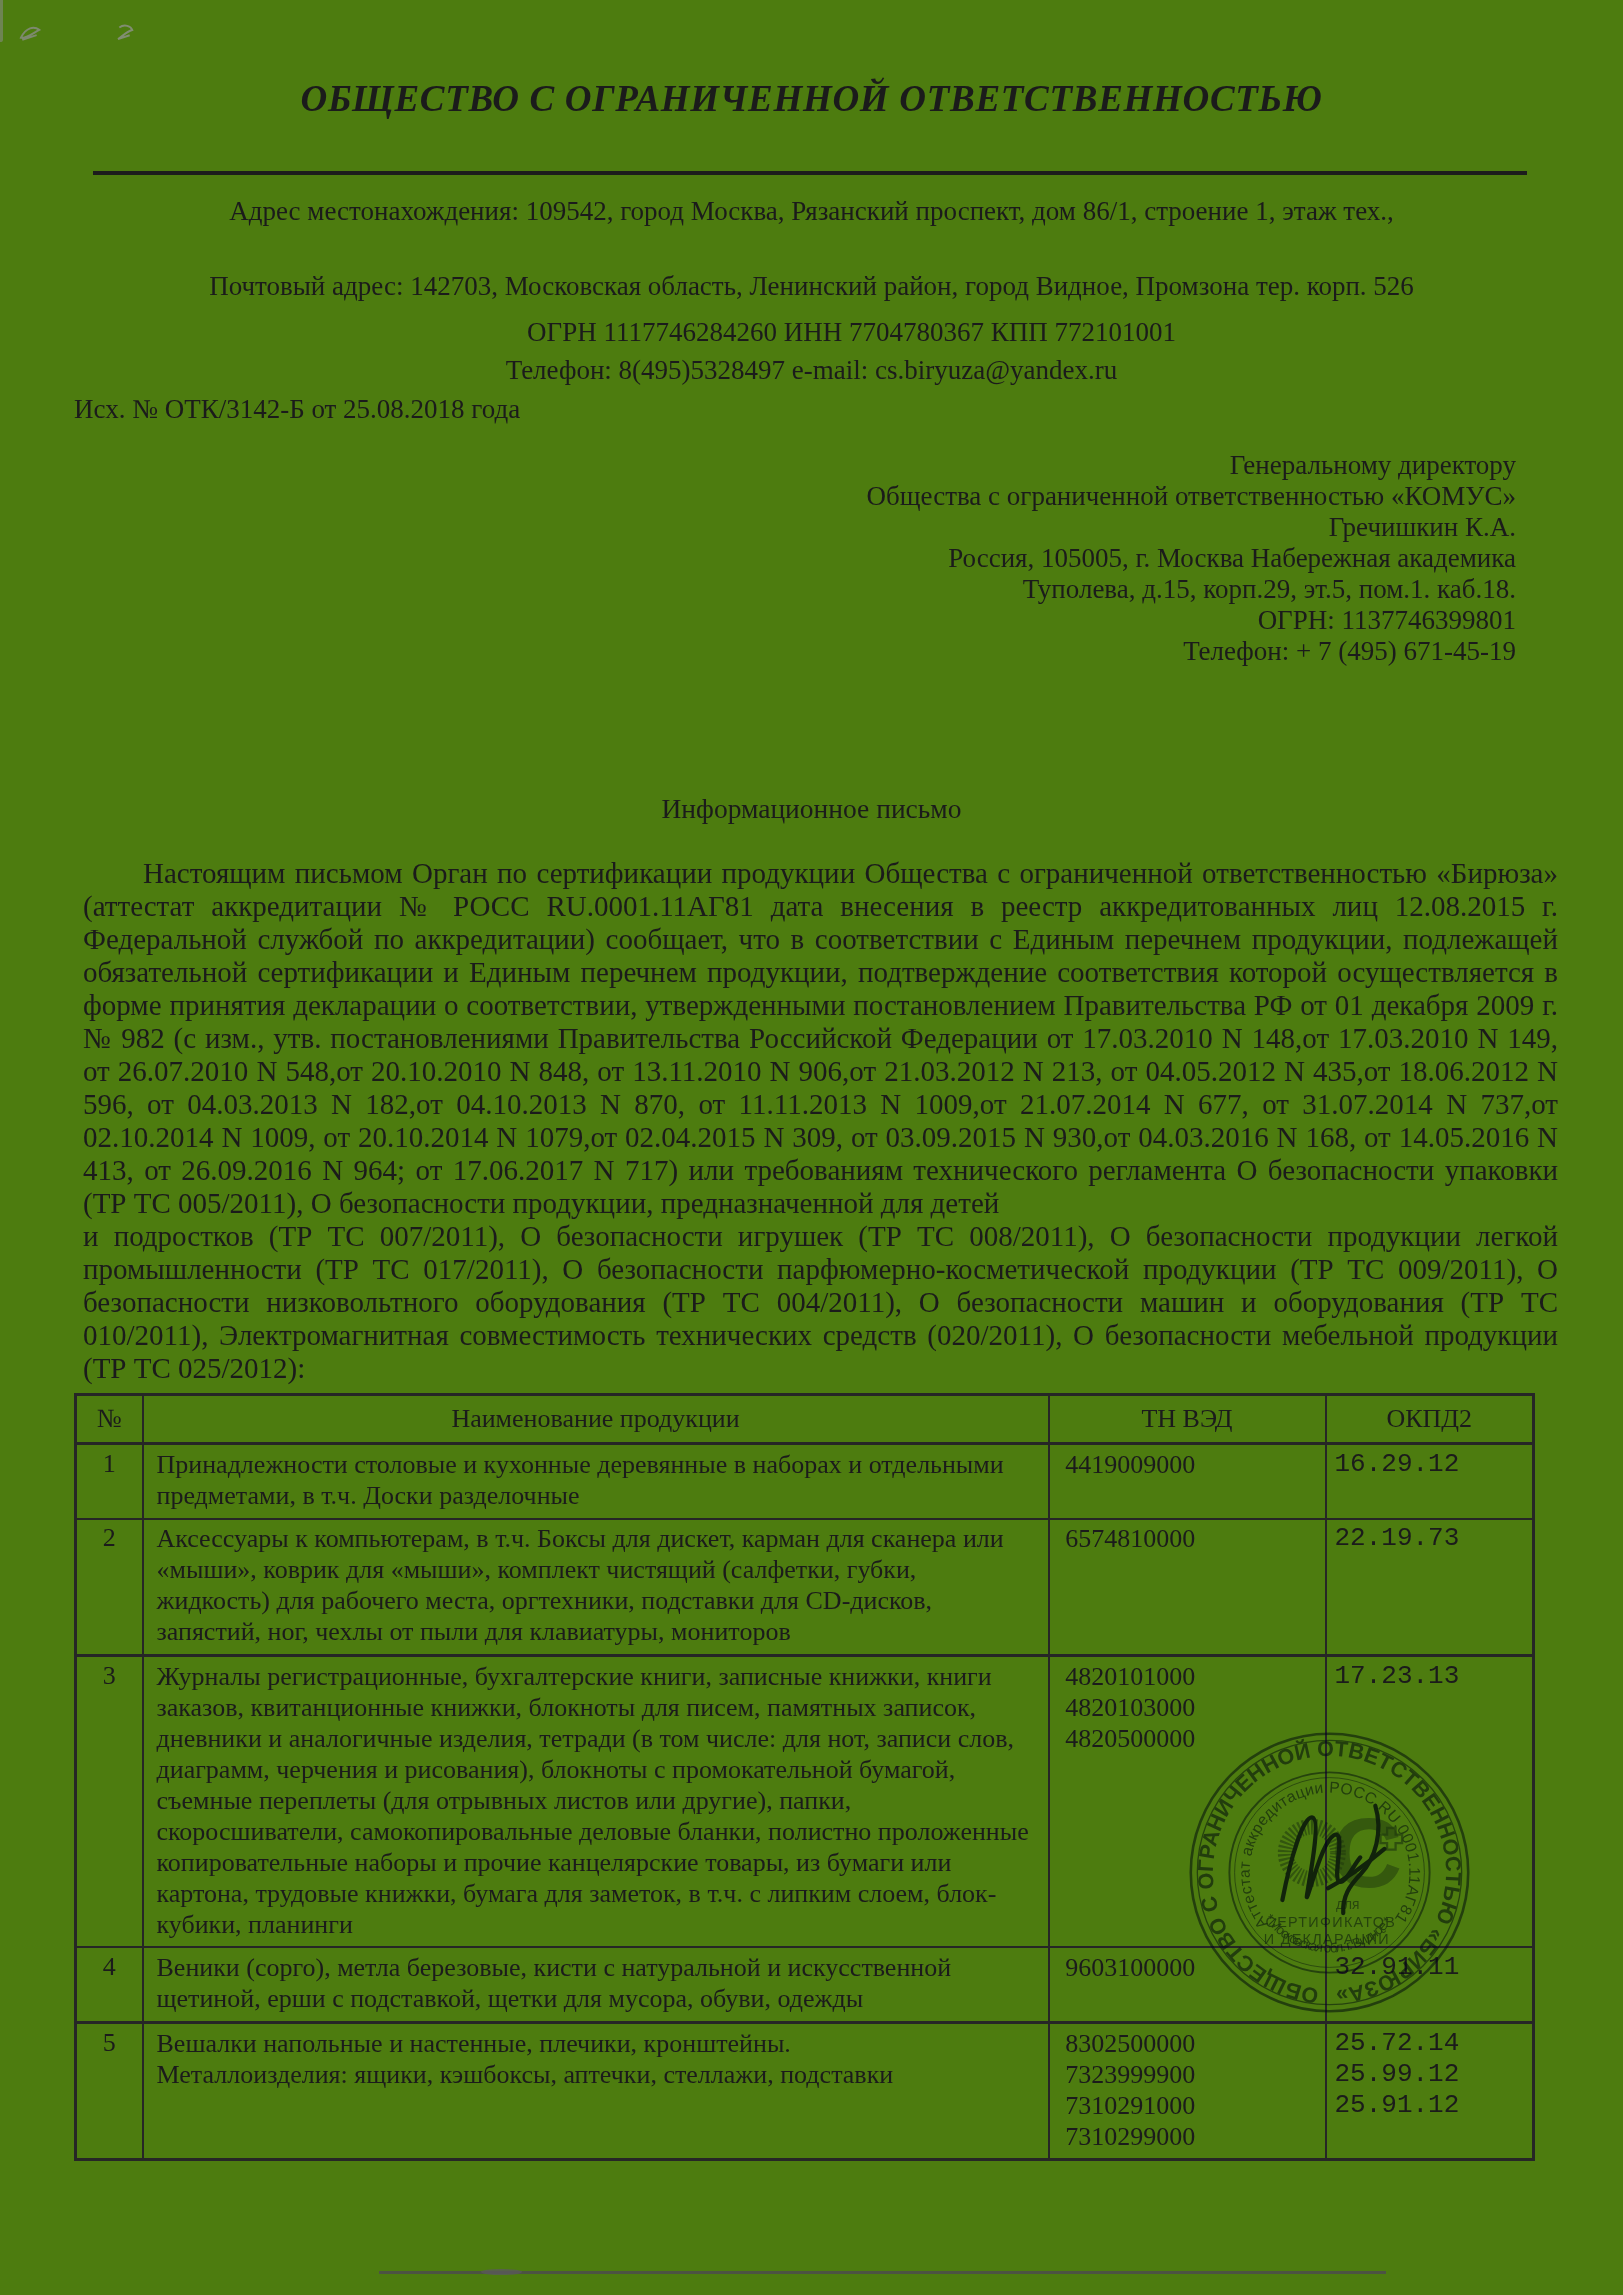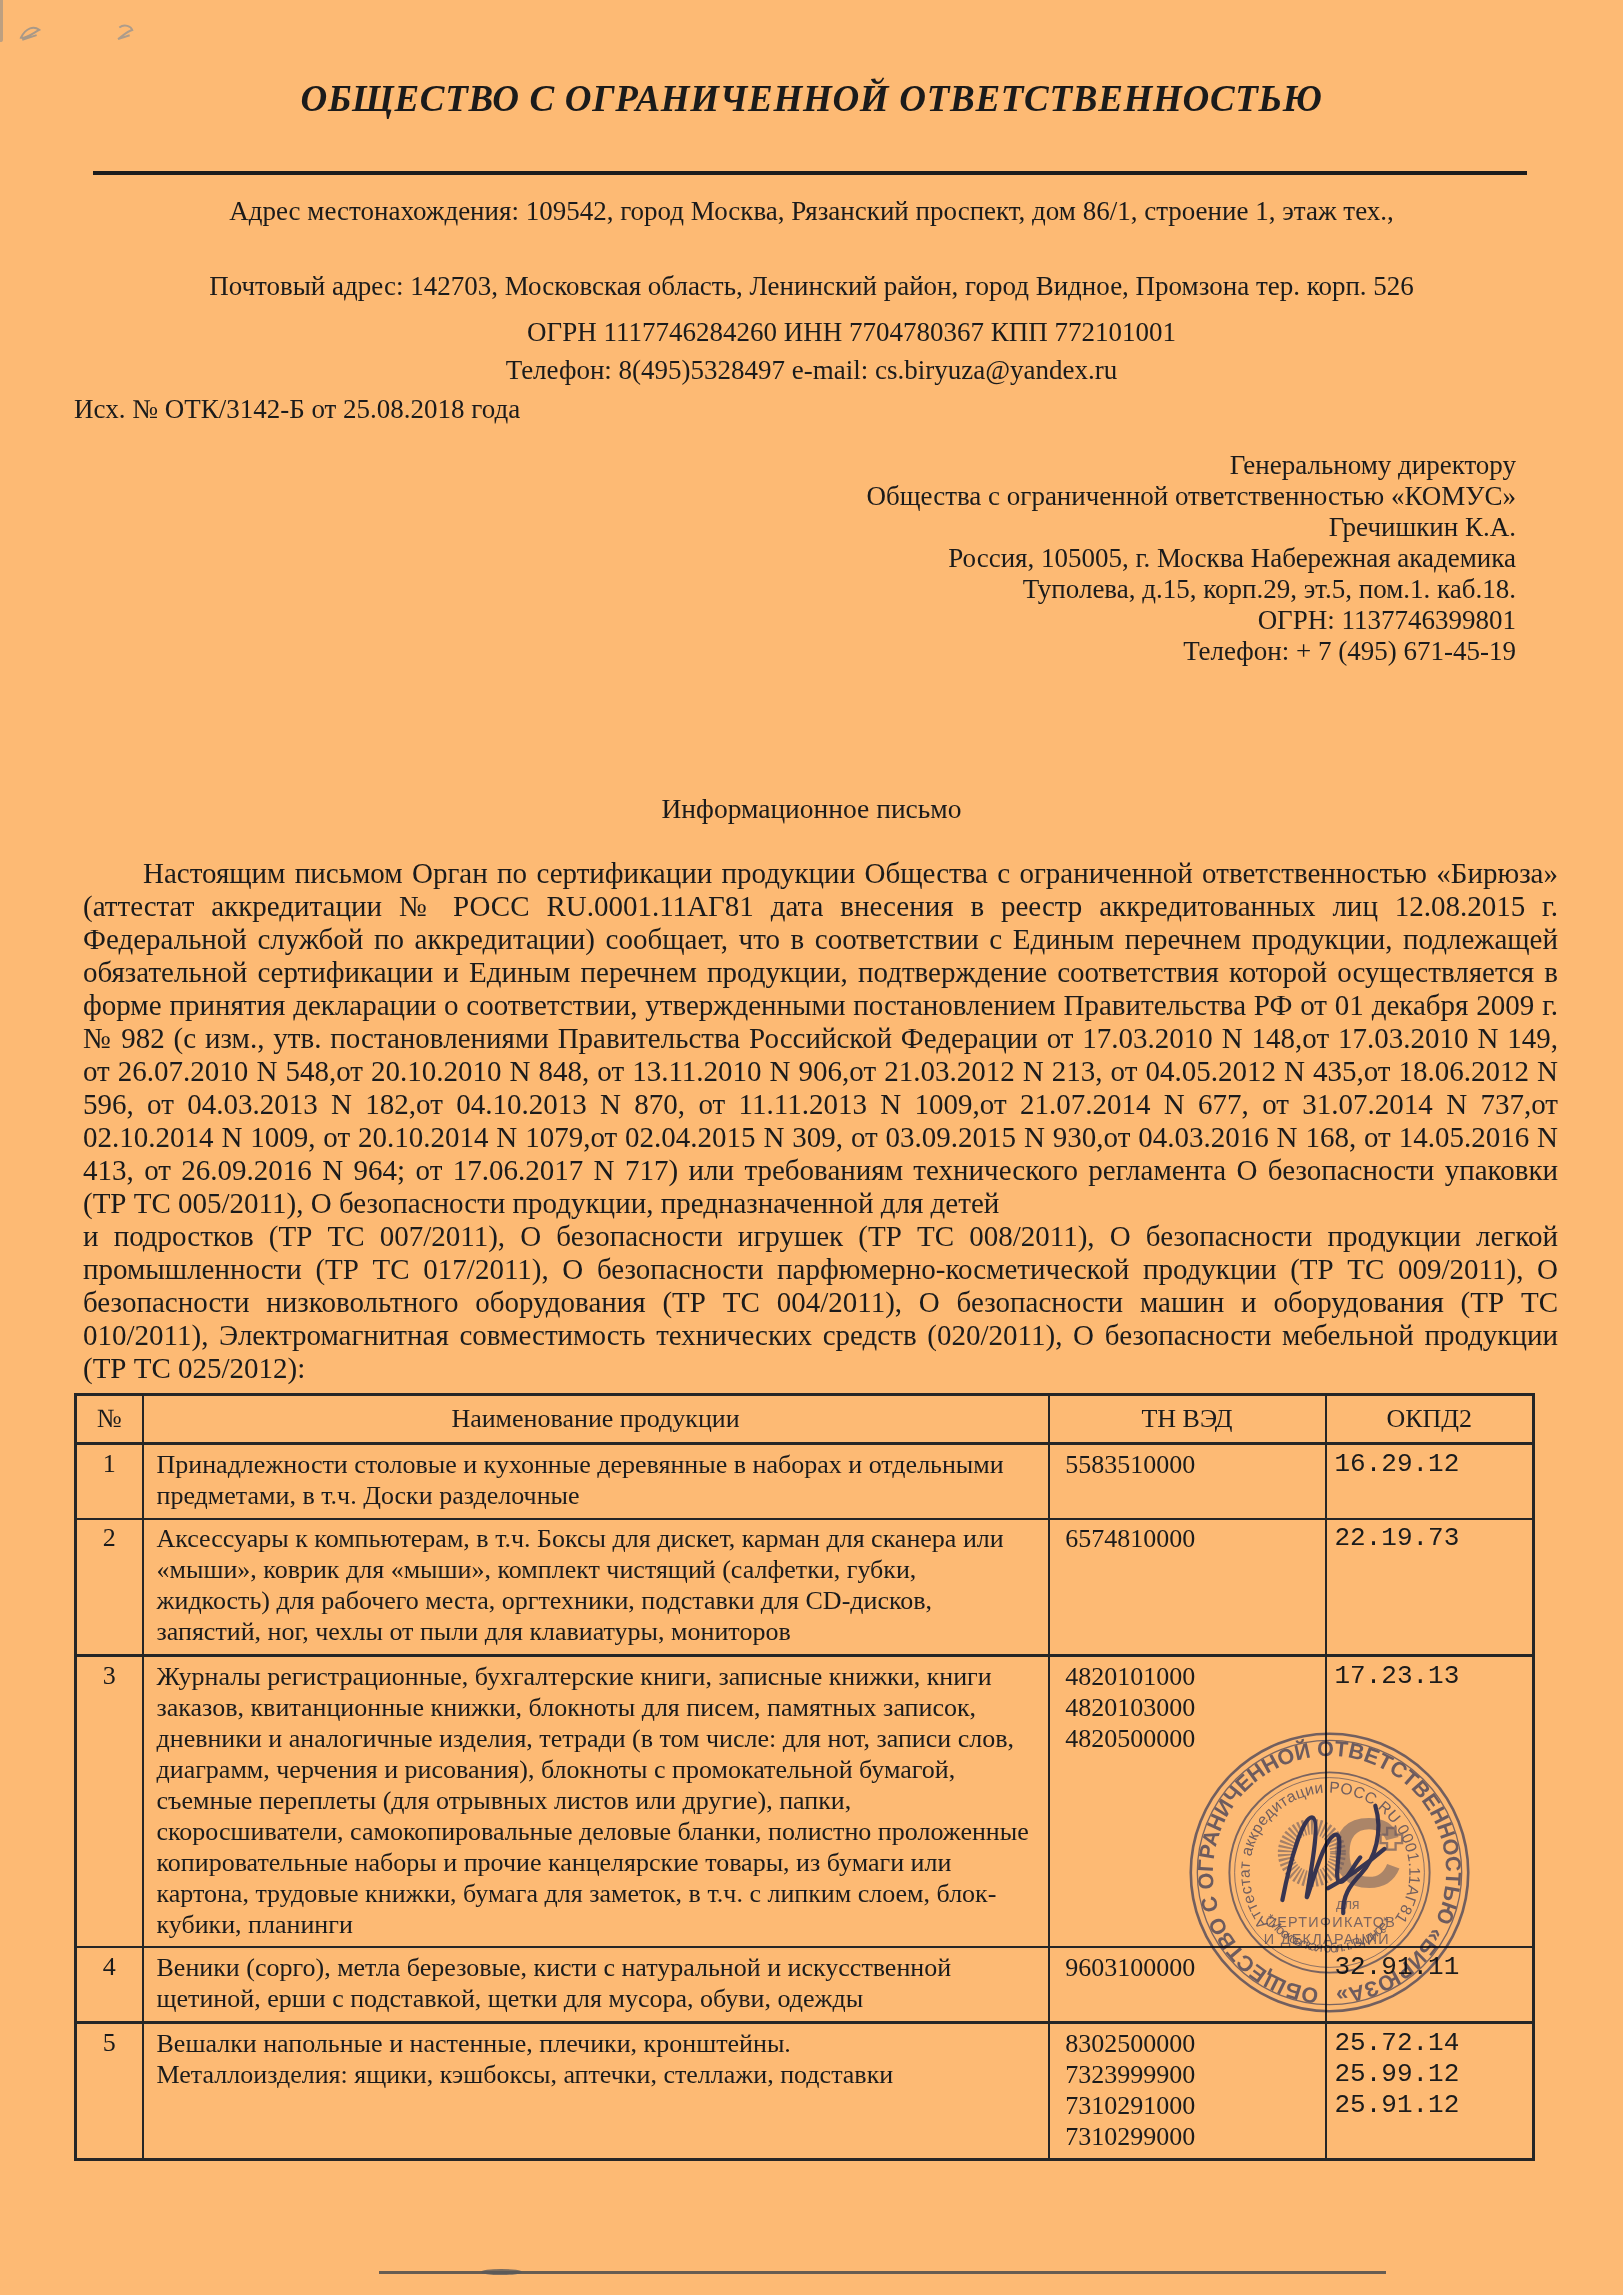--- a/index.html
+++ b/index.html
@@ -1,19 +1,19 @@
 <!DOCTYPE html>
 <html style="font-size:10.5px"><head>
 <meta charset="utf-8">
 <style>
   html,body { margin:0; padding:0; background:#d9d9d9; }
   .page {
     position:relative;
     width:1623px; height:2295px;
-    background:#fdba74;
+    background:#4d7c0f;
     font-family:"Liberation Serif","DejaVu Serif",serif;
     color:#1b1b1b;
     overflow:hidden;
   }
   
   .org-type {
     position:absolute; top:77px; left:0; width:100%;
     text-align:center; font-size:37px; font-weight:bold; font-style:italic;
     letter-spacing:0.7px;
   }
@@ -133,21 +133,21 @@
         <th>№</th>
         <th>Наименование продукции</th>
         <th>ТН ВЭД</th>
         <th>ОКПД2</th>
       </tr>
     </thead>
     <tbody>
       <tr>
         <td class="num">1</td>
         <td class="name pre">Принадлежности столовые и кухонные деревянные в наборах и отдельными предметами, в т.ч. Доски разделочные</td>
-        <td class="codes pre">5583510000</td>
+        <td class="codes pre">4419009000</td>
         <td class="codes okpd pre">16.29.12</td>
       </tr>
       <tr class="thick">
         <td class="num">2</td>
         <td class="name pre">Аксессуары к компьютерам, в т.ч. Боксы для дискет, карман для сканера или «мыши», коврик для «мыши», комплект чистящий (салфетки, губки, жидкость) для рабочего места, оргтехники, подставки для CD-дисков, запястий, ног, чехлы от пыли для клавиатуры, мониторов</td>
         <td class="codes pre">6574810000</td>
         <td class="codes okpd pre">22.19.73</td>
       </tr>
       <tr class="semithick">
         <td class="num">3</td>

